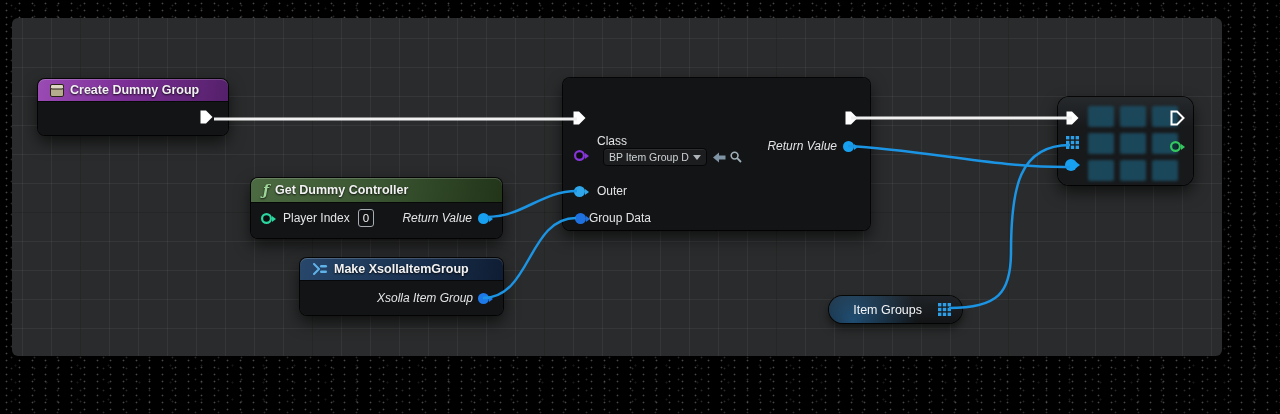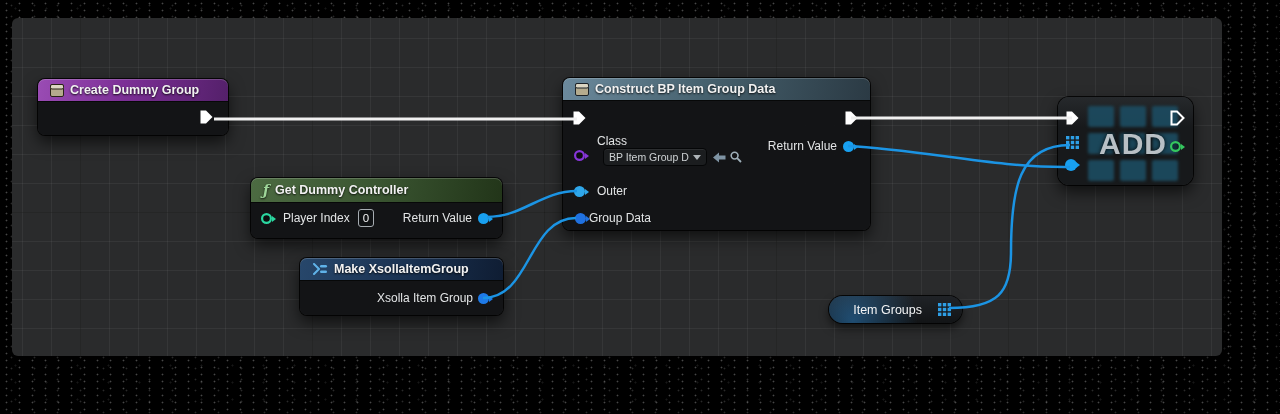--- a/index.html
+++ b/index.html
@@ -39,21 +39,21 @@
     text-shadow:0 1px 2px rgba(0,0,0,.85);
     white-space:nowrap;overflow:hidden;
     box-shadow:inset 0 1px 0 rgba(255,255,255,.18), 0 1px 0 rgba(0,0,0,.6);
   }
   .hdr-purple{background:linear-gradient(100deg,#9a4cb4 0%,#7c2f96 45%,#54206a 100%);}
   .hdr-steel {background:linear-gradient(100deg,#6c8a9d 0%,#47626f 45%,#2b3a44 100%);}
   .hdr-green {background:linear-gradient(100deg,#4c6b42 0%,#3a5531 50%,#223519 100%);}
   .hdr-navy  {background:linear-gradient(100deg,#27476b 0%,#1a3150 55%,#0f1d33 100%);}
 
   .lbl{position:absolute;font-size:12px;color:#e2e4e5;white-space:nowrap;line-height:14px;}
-  .lbl-r{text-align:right;}
+  .lbl-r{text-align:right;font-style:italic;}
 
   
   .pin{position:absolute;width:11px;height:11px;border-radius:50%;}
   .pin::after{
     content:"";position:absolute;left:11px;top:2.5px;
     border-top:3px solid transparent;border-bottom:3px solid transparent;
     border-left:4px solid currentColor;
   }
   .pin.filled{background:currentColor;}
   .pin.hollow{box-shadow:inset 0 0 0 2.2px currentColor;background:rgba(0,0,0,.35);}
@@ -116,27 +116,20 @@
       <rect x="0.5" y="0.5" width="13" height="4.5" rx="1.5" fill="#dcd6c2" stroke="#2a2418"></rect>
     </svg>
     <span>Create Dummy Group</span>
   </div>
   <svg class="execpin" style="left:161px;top:30px;" viewBox="0 0 15 16">
     <path d="M1.5 1.5 H7 L13.5 8 L7 14.5 H1.5 Z" fill="#ffffff"></path>
   </svg>
 </div>
 
 <div class="node" style="left:563px;top:78px;width:307px;height:152px;">
-  <div class="node-header hdr-steel">
-    <svg width="14" height="13" viewBox="0 0 14 13">
-      <rect x="0.5" y="0.5" width="13" height="12" rx="1.5" fill="#b5ab8d" stroke="#1c2227"></rect>
-      <rect x="0.5" y="0.5" width="13" height="4.5" rx="1.5" fill="#dcd6c2" stroke="#1c2227"></rect>
-    </svg>
-    <span>Construct BP Item Group Data</span>
-  </div>
 
   <svg class="execpin" style="left:9px;top:32px;" viewBox="0 0 15 16">
     <path d="M1.5 1.5 H7 L13.5 8 L7 14.5 H1.5 Z" fill="#ffffff"></path>
   </svg>
   <svg class="execpin" style="left:281px;top:32px;" viewBox="0 0 15 16">
     <path d="M1.5 1.5 H7 L13.5 8 L7 14.5 H1.5 Z" fill="#ffffff"></path>
   </svg>
 
   <span class="lbl" style="left:34px;top:56px;">Class</span>
   <span class="pin hollow" style="left:11px;top:72px;color:#8636d8;"></span>
@@ -193,21 +186,20 @@
     <div></div>
       <div></div>
       <div></div>
       <div></div>
       <div></div>
       <div></div>
       <div></div>
       <div></div>
       <div></div>
   </div>
-  <div class="add-label">ADD</div>
 
   <svg class="execpin" style="left:7px;top:13px;" viewBox="0 0 15 16">
     <path d="M1.5 1.5 H7 L13.5 8 L7 14.5 H1.5 Z" fill="#ffffff"></path>
   </svg>
   <svg class="mini-icon" style="left:8px;top:39px;" width="13" height="13" viewBox="0 0 13 13">
     <g fill="#2e9fe6">
       <rect x="0" y="0" width="3.4" height="3.4"></rect>
         <rect x="4.8" y="0" width="3.4" height="3.4"></rect>
         <rect x="9.6" y="0" width="3.4" height="3.4"></rect>
       <rect x="0" y="4.8" width="3.4" height="3.4"></rect>

